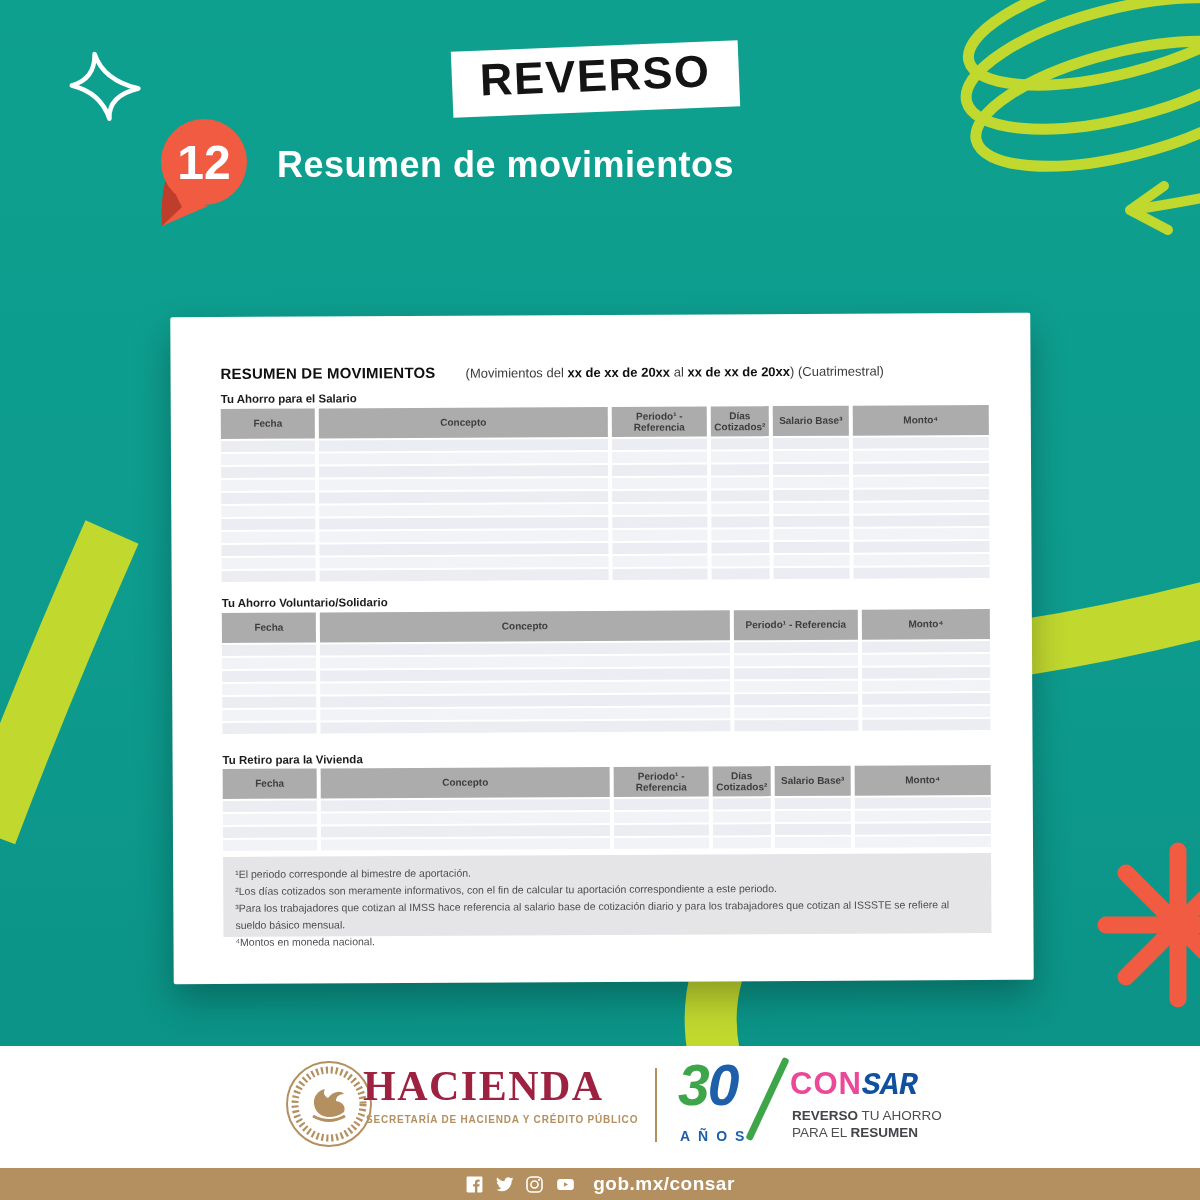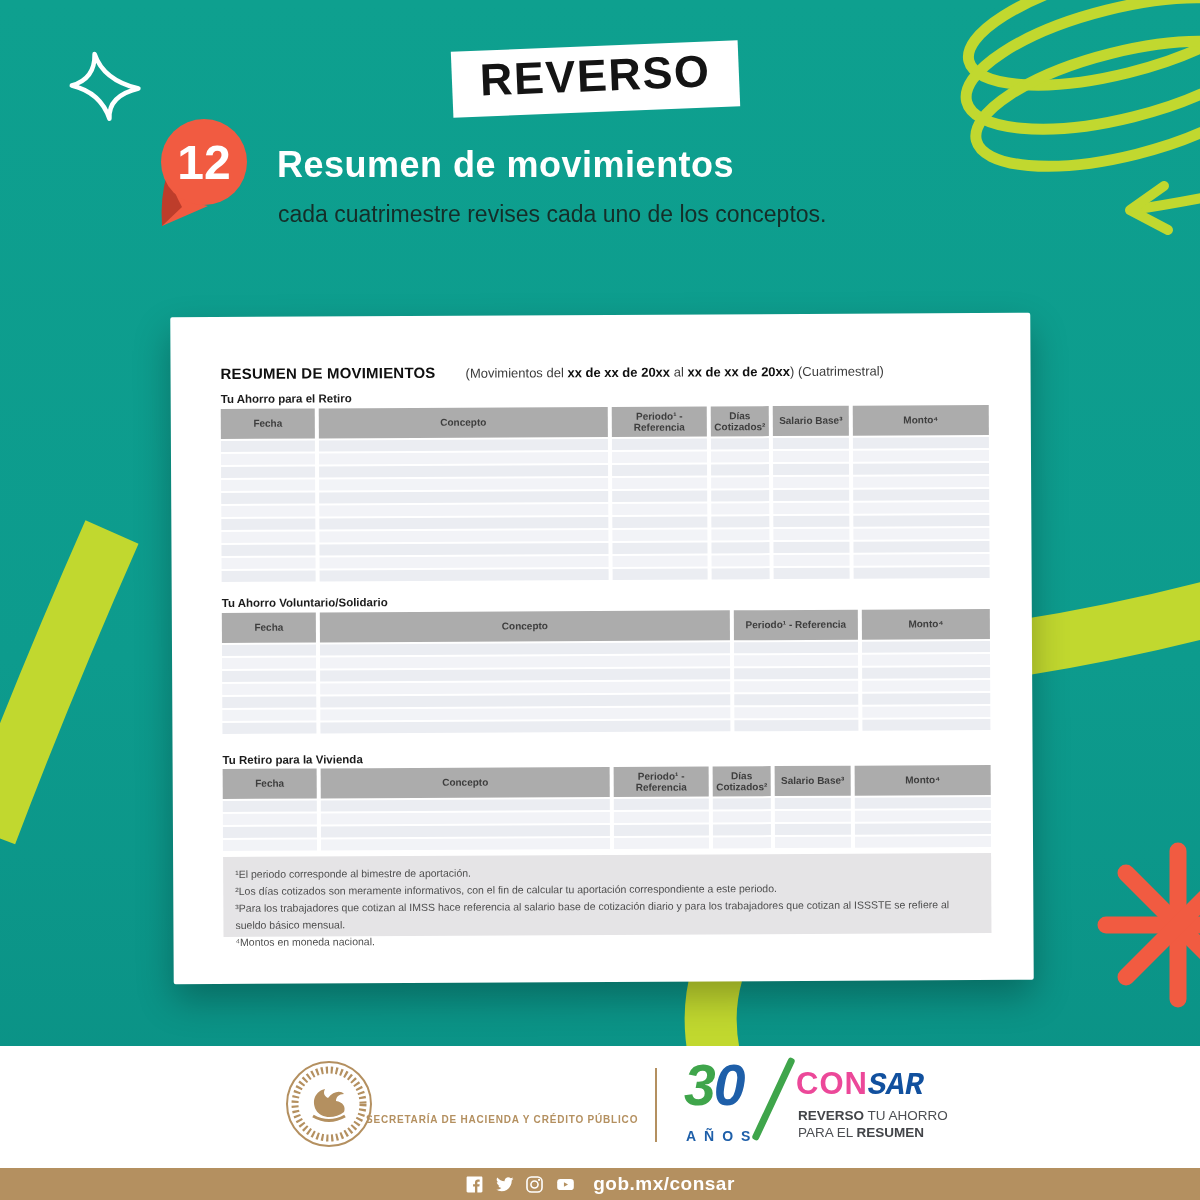--- a/index.html
+++ b/index.html
@@ -38,21 +38,21 @@
   .fn{font-size:10.5px;line-height:1.62;color:#4E4E4E;}
 
   .footer{position:absolute;left:0;top:1046px;width:1200px;height:122px;background:#ffffff;z-index:4;}
   .seal{position:absolute;left:283px;top:12px;}
   .hac-name{position:absolute;left:363px;top:16px;font-family:"Liberation Serif","DejaVu Serif",serif;
     font-weight:bold;font-size:42px;color:#9D2241;letter-spacing:1.5px;}
   .hac-sub{position:absolute;left:366px;top:68px;font-weight:bold;font-size:10px;
     letter-spacing:.8px;color:#B49060;}
   .v-divider{position:absolute;left:655px;top:22px;width:2px;height:74px;background:#B49060;}
 
-  .consar{position:absolute;left:678px;top:10px;width:270px;height:104px;margin-left:6px;}
+  .consar{position:absolute;left:678px;top:10px;width:270px;height:104px;}
   .c30{position:absolute;left:0;top:-4px;font-weight:800;font-size:57px;letter-spacing:-2px;font-style:italic;}
   .c3{color:#3FA54B;} .c0{color:#1E5FA9;}
   .cslash{position:absolute;left:86px;top:-2px;width:7px;height:90px;background:#3FA54B;
     transform:rotate(25deg);border-radius:3px;}
   .canios{position:absolute;left:2px;top:72px;font-weight:800;font-size:14px;color:#1E5FA9;letter-spacing:8px;}
   .cname{position:absolute;left:112px;top:10px;font-size:31px;white-space:nowrap;}
   .ccon{color:#ec4899;font-weight:600;letter-spacing:1px;}
   .csar{color:#11509E;font-weight:800;font-style:italic;font-family:Liberation Mono, monospace;}
   .ctag{position:absolute;left:114px;font-size:13.5px;color:#4D4F53;white-space:nowrap;}
   .ctag b{color:#434549;}
@@ -102,30 +102,29 @@
 
   <svg class="badge" width="112" height="130" viewBox="0 0 112 130">
     <path d="M 16 112 L 23 58 Q 42 88 62 92 Z" fill="#F15B41"></path>
     <path d="M 16 112 Q 14 84 21 60 Q 29 80 36 93 Z" fill="#BE3D2B"></path>
     <circle cx="58" cy="48" r="43" fill="#F15B41"></circle>
     <text x="58" y="65" text-anchor="middle" font-size="48" font-weight="bold" fill="#ffffff">12</text>
   </svg>
 
   <div class="main-title">Resumen de movimientos</div>
   <div class="desc">
-    <div>cada cuatrimestre revises cada uno de los conceptos.</div>
   </div>
 
   <div class="card">
     <div class="doc-header">
       <span class="doc-title">RESUMEN DE MOVIMIENTOS</span>
       <span class="doc-period"><span>(Movimientos del </span><b>xx de xx de 20xx</b><span> al </span><b>xx de xx de 20xx</b><span>) (Cuatrimestral)</span></span>
     </div>
 
-    <div class="sec-label" style="top:76px">Tu Ahorro para el Retiro</div>
+    <div class="sec-label" style="top:76px">Tu Ahorro para el Salario</div>
     <div class="mov-table" style="top:92px">
       <div class="t-head" style="grid-template-columns: 94px 289px 95px 58px 76px 136px;">
           <div class="th">Fecha</div>
           <div class="th">Concepto</div>
           <div class="th">Periodo¹ - Referencia</div>
           <div class="th">Días Cotizados²</div>
           <div class="th">Salario Base³</div>
           <div class="th">Monto⁴</div>
         </div>
       <div class="t-body">
@@ -328,20 +327,21 @@
     </div>
   </div>
 
   <div class="footer">
     <svg class="seal" width="92" height="92" viewBox="0 0 92 92">
       <circle cx="46" cy="46" r="42" fill="none" stroke="#B49060" stroke-width="2"></circle>
       <circle cx="46" cy="46" r="34" fill="none" stroke="#B49060" stroke-width="7" stroke-dasharray="2.2 2.7"></circle>
       <path d="M33 52 C 28 42 33 33 42 31 C 40 35 41 38 45 40 C 50 33 58 32 61 36 C 56 36 53 39 53 43 C 60 44 63 49 61 54 C 52 61 38 61 33 52 Z" fill="#B49060"></path>
       <path d="M30 58 Q 46 67 62 58" stroke="#B49060" stroke-width="3" fill="none"></path>
     </svg>
+    <div class="hac-name">HACIENDA</div>
     <div class="hac-sub">SECRETARÍA DE HACIENDA Y CRÉDITO PÚBLICO</div>
     <div class="v-divider"></div>
 
     <div class="consar">
       <div class="c30"><span class="c3">3</span><span class="c0">0</span></div>
       <div class="cslash"></div>
       <div class="canios">AÑOS</div>
       <div class="cname"><span class="ccon">CON</span><span class="csar">SAR</span></div>
       <div class="ctag" style="top:52px"><b>REVERSO</b><span> TU AHORRO</span></div>
       <div class="ctag" style="top:69px"><span>PARA EL </span><b>RESUMEN</b></div>

